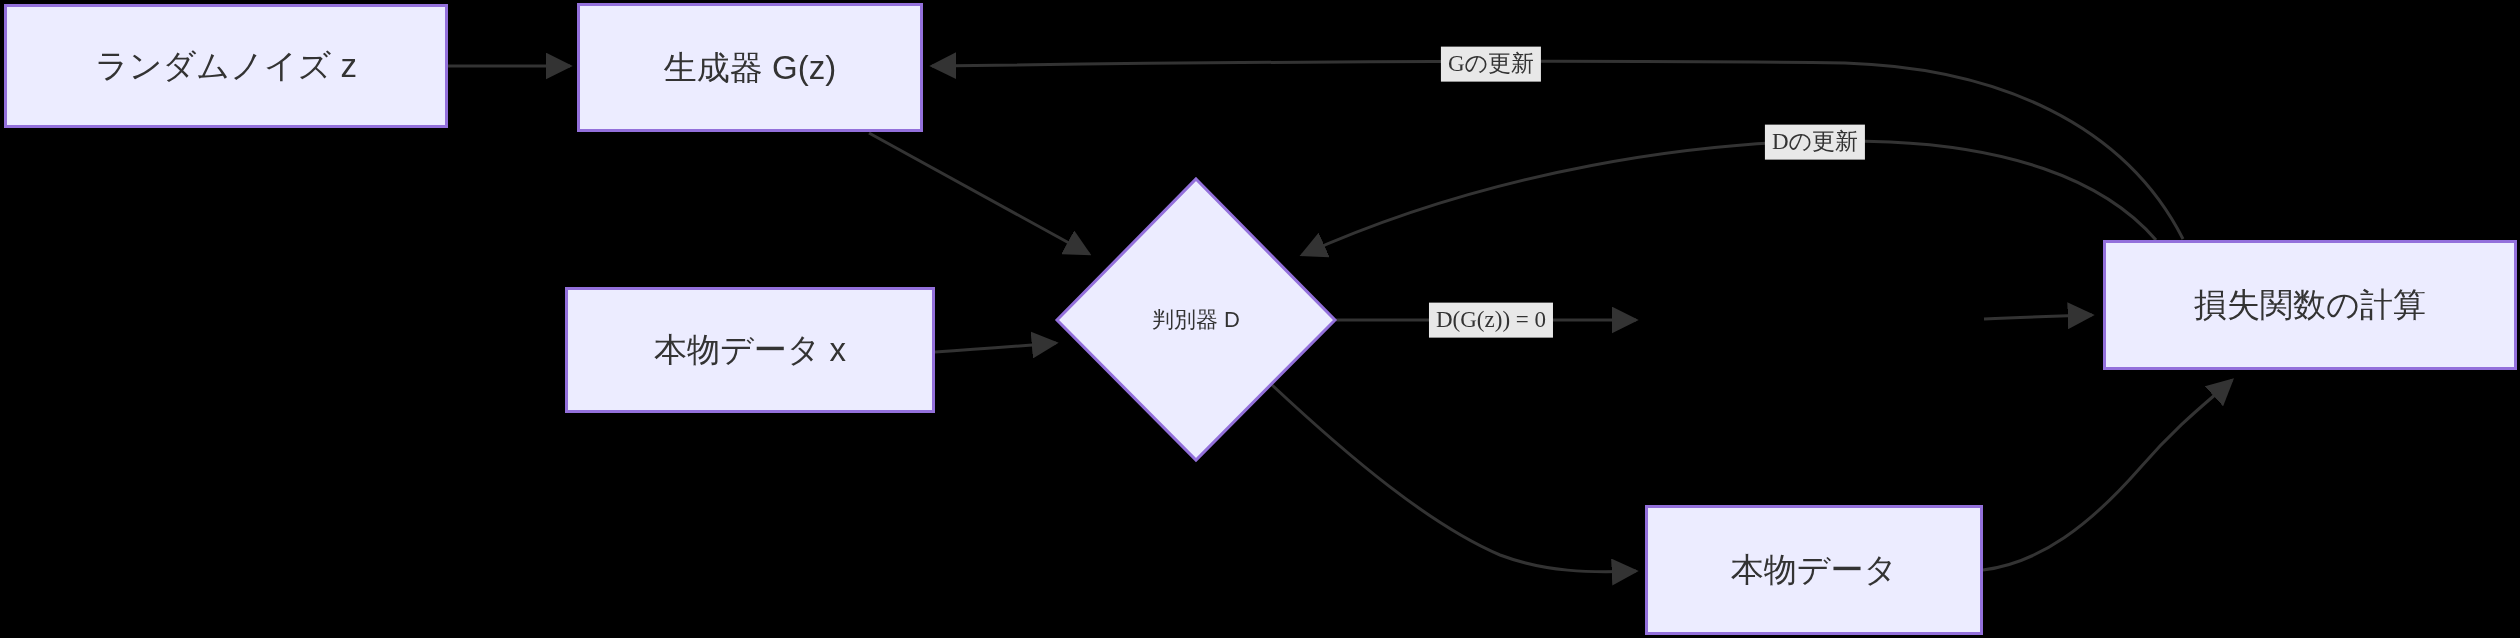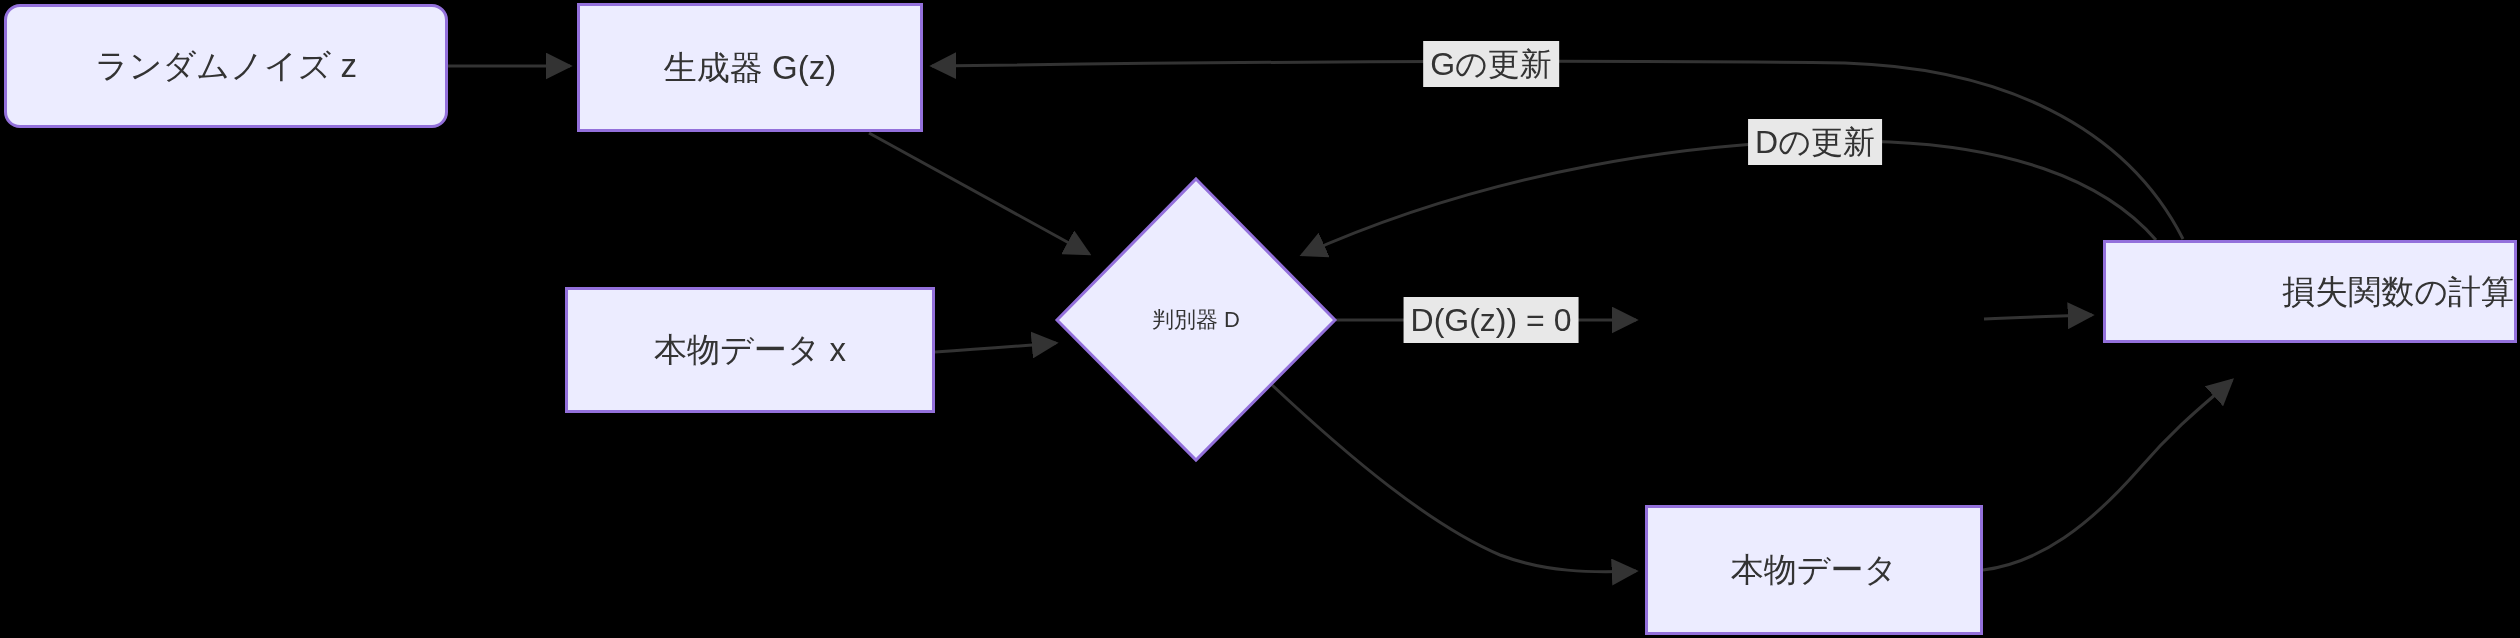--- a/index.html
+++ b/index.html
@@ -48,24 +48,25 @@
     align-items: center;
     justify-content: center;
     font-size: 22px;
     text-align: center;
   }
   .edge-label {
     position: absolute;
     transform: translate(-50%, -50%);
     background: var(--label-bg);
     color: var(--text);
-    font-size: 32px;
+    font-size: 23px;
     line-height: 1.25;
     padding: 3px 7px;
     white-space: nowrap;
+    font-family: Liberation Serif, serif;
   }
 </style>
 </head>
 <body>
 
 <div class="canvas">
 
   <svg class="edges-svg" viewBox="0 0 2520 638" xmlns="http://www.w3.org/2000/svg">
     <defs>
       <marker id="arrow" viewBox="0 0 10 10" refX="9" refY="5" markerWidth="9" markerHeight="9" orient="auto">
@@ -79,42 +80,42 @@
     <path d="M 1336 320 L 1636 320" stroke="#333333" stroke-width="3" fill="none" marker-end="url(#arrow)"></path>
     <path d="M 1272 385 C 1350 458 1430 525 1500 555 C 1545 572 1590 573 1636 571" stroke="#333333" stroke-width="3" fill="none" marker-end="url(#arrow)"></path>
     <path d="M 1984 319 C 2025 317 2058 316 2092 315" stroke="#333333" stroke-width="3" fill="none" marker-end="url(#arrow)"></path>
     <path d="M 1983 570 C 2040 563 2090 525 2140 468 C 2180 422 2210 400 2232 380" stroke="#333333" stroke-width="3" fill="none" marker-end="url(#arrow)"></path>
     <path d="M 2183 239 C 2125 125 2000 68 1845 63 C 1550 59 1230 62 932 66" stroke="#333333" stroke-width="3" fill="none" marker-end="url(#arrow)"></path>
     <path d="M 2156 240 C 2100 175 2000 147 1890 142 C 1700 134 1480 175 1302 255" stroke="#333333" stroke-width="3" fill="none" marker-end="url(#arrow)"></path>
 
     <polygon points="1196,179 1335,320 1196,460 1057,320" fill="#ECECFF" stroke="#9370DB" stroke-width="3"></polygon>
   </svg>
 
-  <div class="node" style="left:4px; top:4px; width:444px; height:124px;border-radius:16px;">
+  <div class="node" style="left:4px; top:4px; width:444px; height:124px;">
     <span>ランダムノイズ z</span>
   </div>
 
   <div class="node" style="left:577px; top:3px; width:346px; height:129px;justify-content:center;">
     <span>生成器 G(z)</span>
   </div>
 
   <div class="node" style="left:565px; top:287px; width:370px; height:126px;">
     <span>本物データ x</span>
   </div>
 
   <div class="diamond-label" style="left:1057px; top:180px; width:278px; height:280px;">
     <span>判別器 D</span>
   </div>
 
 
   <div class="node" style="left:1645px; top:505px; width:338px; height:130px;">
     <span>本物データ</span>
   </div>
 
-  <div class="node" style="left:2103px; top:240px; width:414px; height:103px;justify-content:flex-end;">
+  <div class="node" style="left:2103px; top:240px; width:414px; height:130px;">
     <span>損失関数の計算</span>
   </div>
 
   <div class="edge-label" style="left:1491px; top:64px;">Gの更新</div>
 
   <div class="edge-label" style="left:1815px; top:142px;">Dの更新</div>
 
   <div class="edge-label" style="left:1491px; top:320px;">D(G(z)) = 0</div>
 
 

